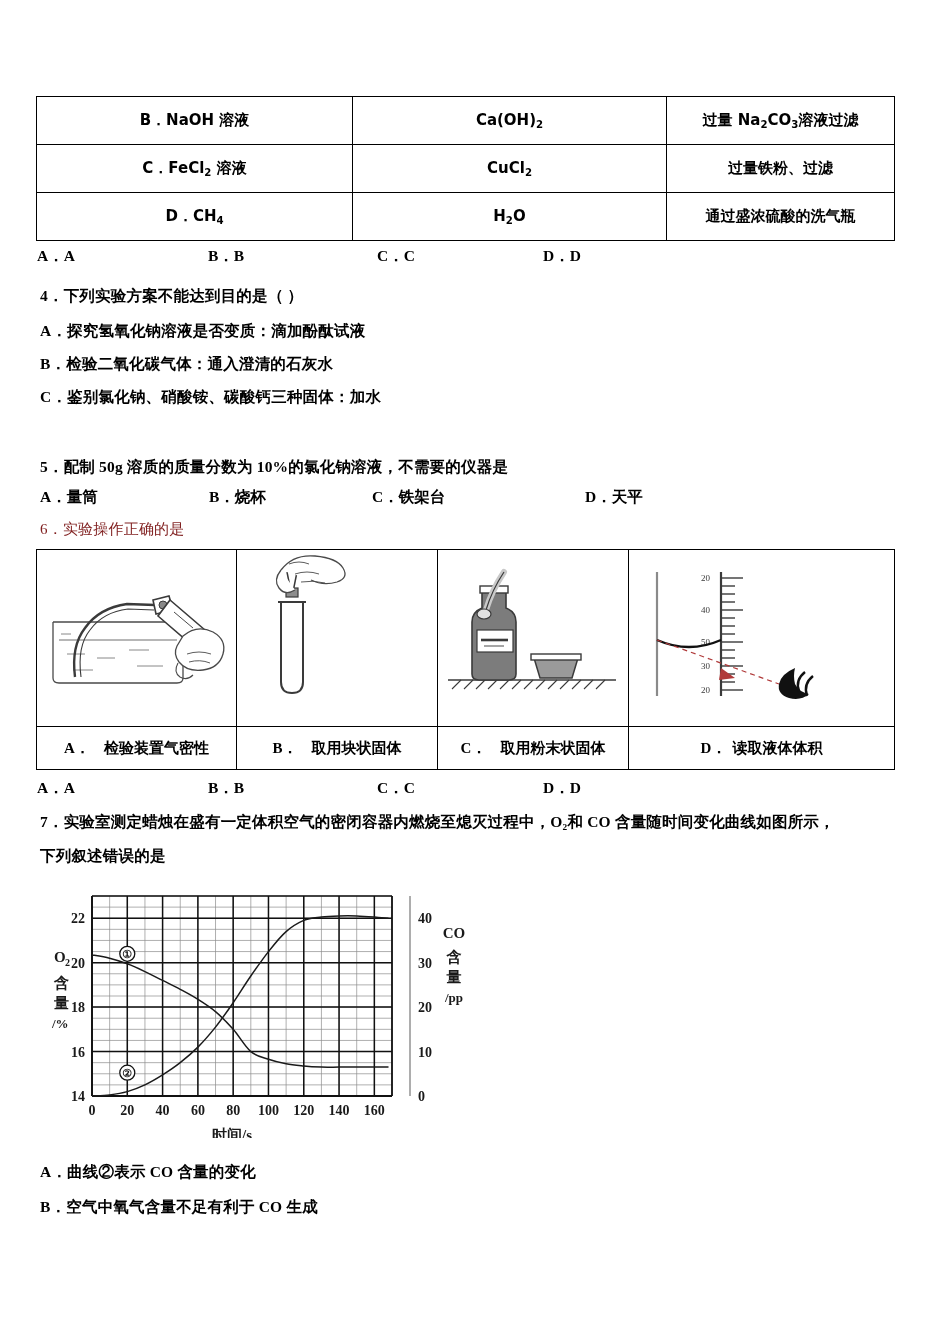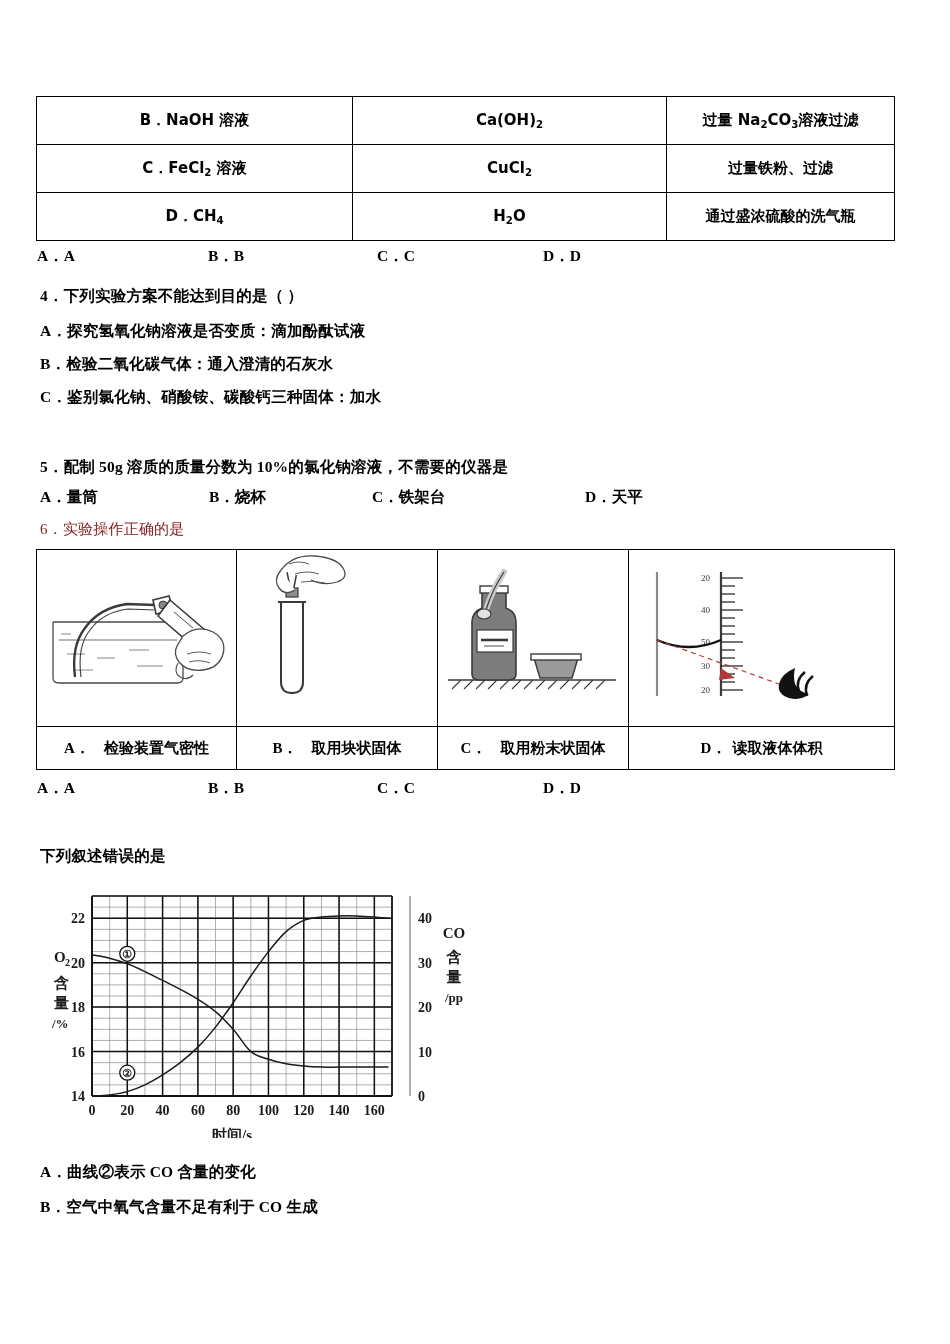--- a/index.html
+++ b/index.html
@@ -320,20 +320,21 @@
   </tbody>
     </table>
 
   <div class="optrow" style="top:778px;">
     <span class="opt" style="left:37px;">A．A</span>
     <span class="opt" style="left:208px;">B．B</span>
     <span class="opt" style="left:377px;">C．C</span>
     <span class="opt" style="left:543px;">D．D</span>
   </div>
 
+  <div class="qline" style="left:40px; top:812px;">7．实验室测定蜡烛在盛有一定体积空气的密闭容器内燃烧至熄灭过程中，O₂和 CO 含量随时间变化曲线如图所示，</div>
   <div class="qline" style="left:40px; top:846px;">下列叙述错误的是</div>
 
   <div class="chartwrap">
     <svg id="chart-svg" viewBox="0 0 500 260" width="500" height="260">
         <line x1="52" y1="18" x2="52" y2="218" stroke="#8d8d8d" stroke-width="0.7"></line>
         <line x1="69.64705882352942" y1="18" x2="69.64705882352942" y2="218" stroke="#8d8d8d" stroke-width="0.7"></line>
         <line x1="87.29411764705883" y1="18" x2="87.29411764705883" y2="218" stroke="#8d8d8d" stroke-width="0.7"></line>
         <line x1="104.94117647058823" y1="18" x2="104.94117647058823" y2="218" stroke="#8d8d8d" stroke-width="0.7"></line>
         <line x1="122.58823529411765" y1="18" x2="122.58823529411765" y2="218" stroke="#8d8d8d" stroke-width="0.7"></line>
         <line x1="140.23529411764707" y1="18" x2="140.23529411764707" y2="218" stroke="#8d8d8d" stroke-width="0.7"></line>

